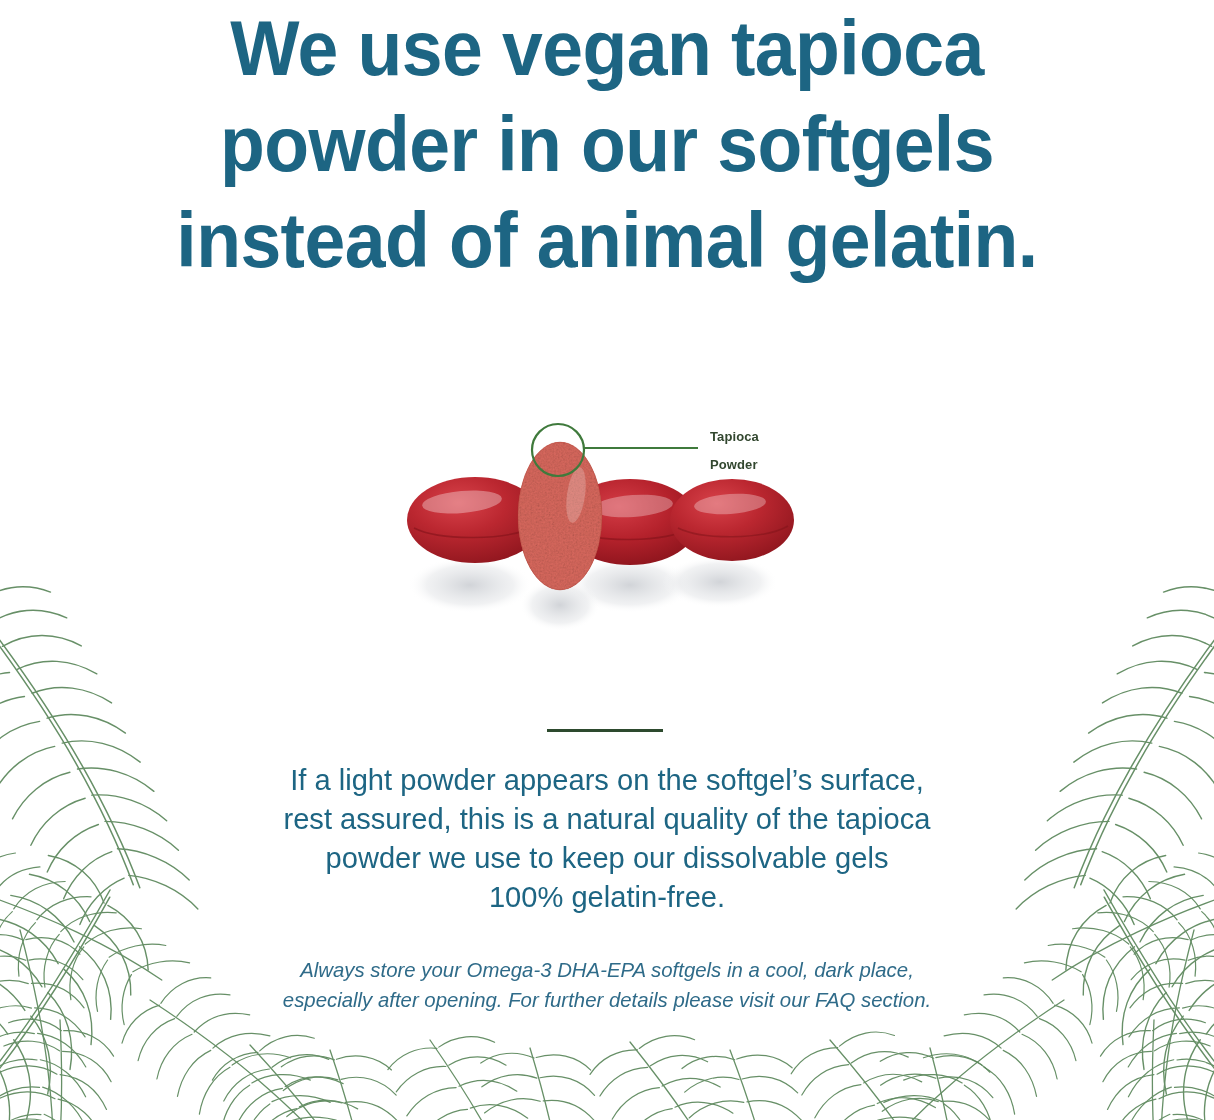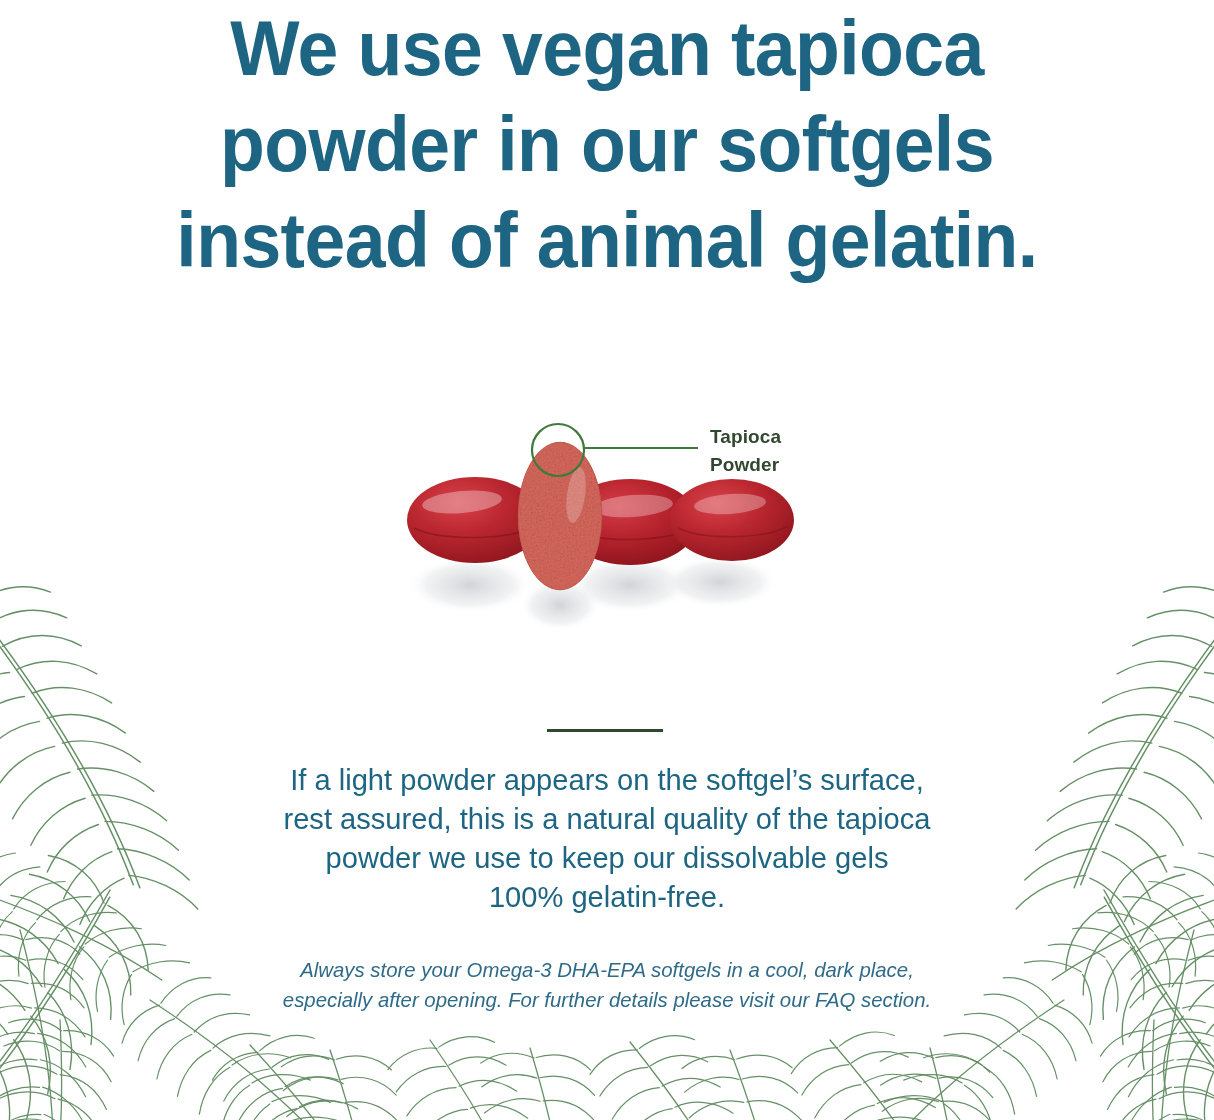--- a/index.html
+++ b/index.html
@@ -62,21 +62,21 @@
     height: 290px;
     z-index: 2;
   }
   .product-figure svg { display: block; }
 
   .callout-label {
     position: absolute;
     left: 330px;
     top: 23px;
     width: 130px;
-    font-size: 19px;
+    font-size: 13px;
     font-weight: bold;
     line-height: 28px;
     color: #32472f;
     white-space: pre-line;
     letter-spacing: 0.1px;
   }
 
   
   .divider {
     position: absolute;

